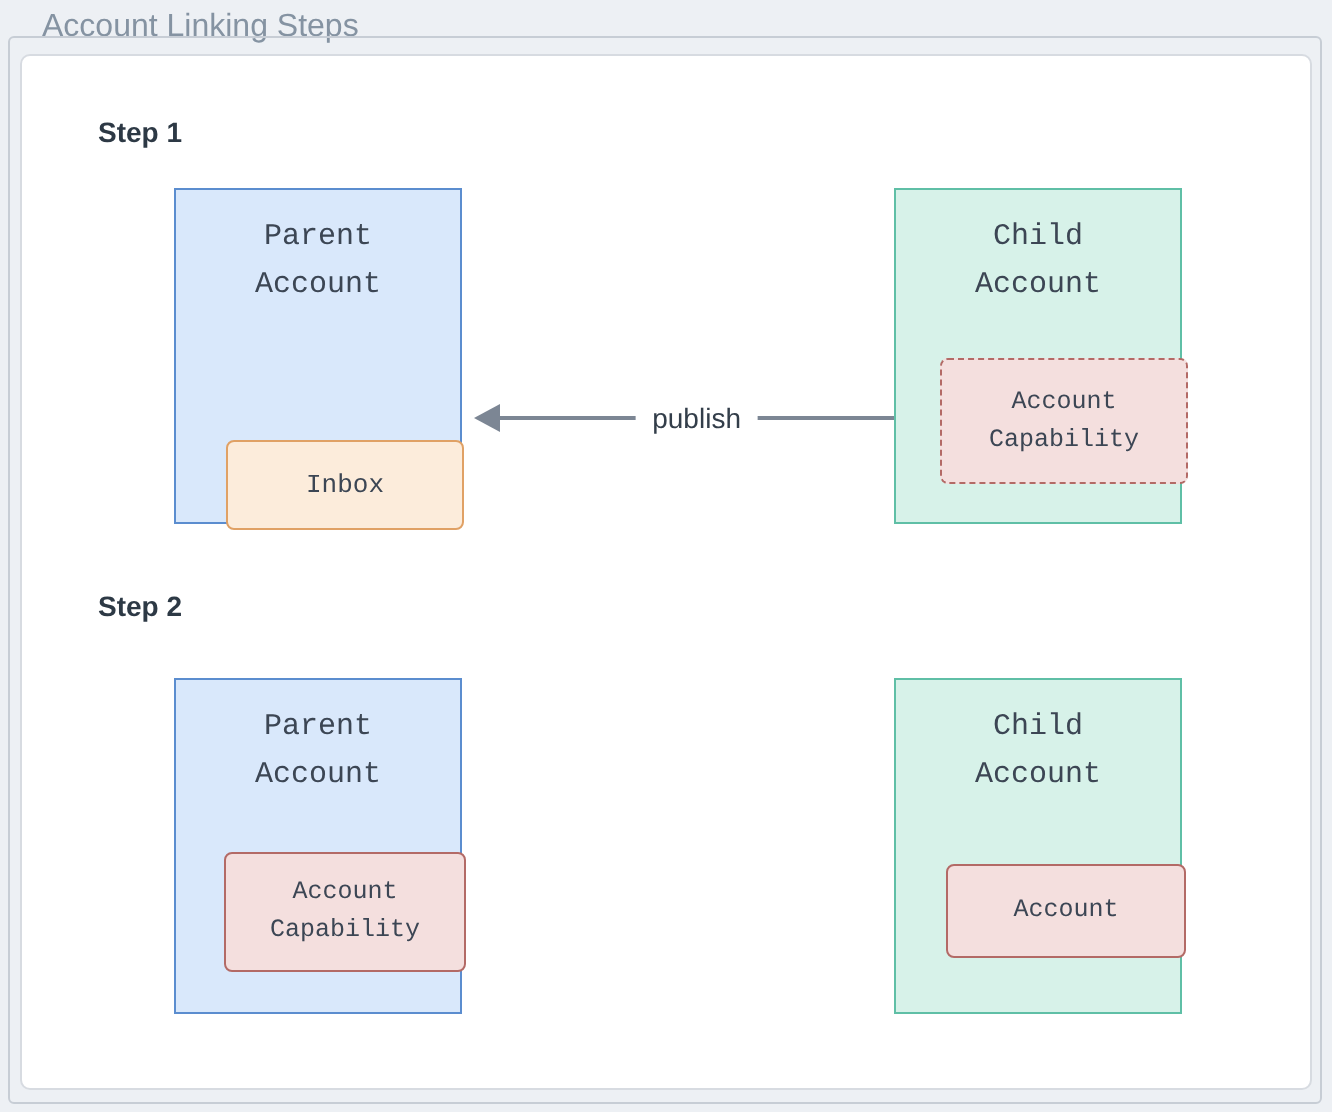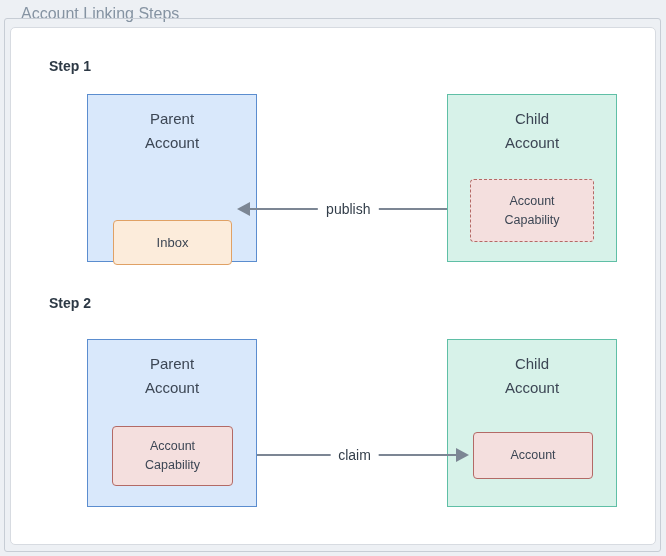--- a/index.html
+++ b/index.html
@@ -40,23 +40,24 @@
     position: absolute;
     font-size: 14px;
     font-weight: bold;
     color: #2d3945;
   }
   #heading1 { left: 38px; top: 11px; margin-top: 19px; }
   #heading2 { left: 38px; top: 267px; text-align: center; }
 
   .node {
     position: absolute;
-    width: 170px; height: 168px;
+    width: 144px; height: 168px;
     border-radius: 0;
     text-align: center;
+    font-family: Liberation Mono, monospace;
   }
   .node.parent { background: var(--parent-fill, #d9e8fb); border: 1px solid var(--parent-stroke, #5b8dcf); }
   .node.child  { background: var(--child-fill, #d7f2e9);  border: 1px solid var(--child-stroke, #5fbfa6); }
   .node .title {
     margin-top: 12px;
     font-size: 15px;
     line-height: 24px;
     color: #3c4654;
     white-space: pre-line;
   }
@@ -172,20 +173,15 @@
       <div class="subnode capability" id="cap2">Account
 Capability</div>
     </div>
 
     <div class="node child" id="child2">
       <div class="title">Child
 Account</div>
       <div class="subnode capability" id="acct2">Account</div>
     </div>
 
-    <div class="arrow" id="arrow2">
-      <div class="line"></div>
-      <div class="head head-right"></div>
-      <div class="label">claim</div>
-    </div>
 
   </div>
 </div>
 
 </body></html>

